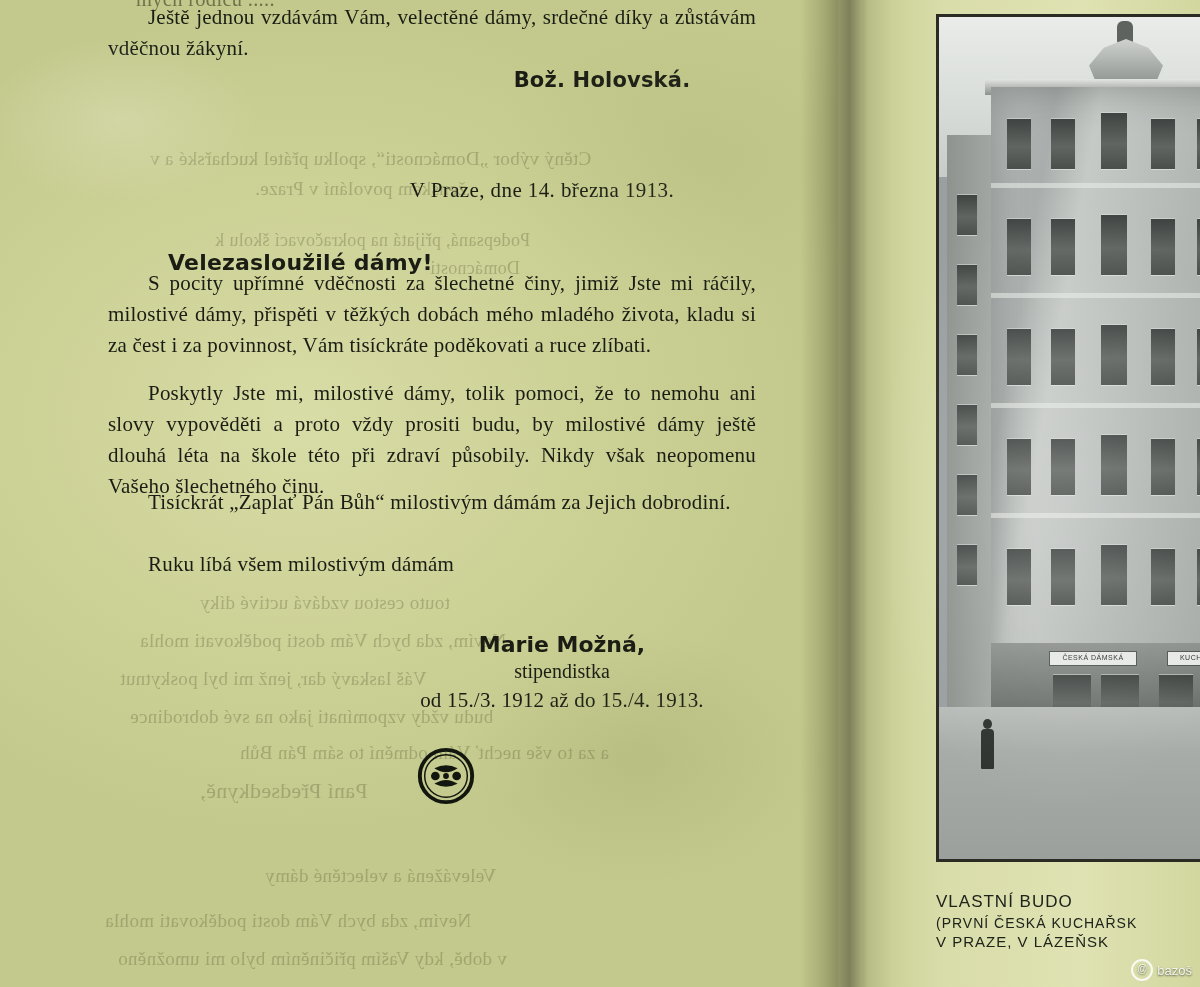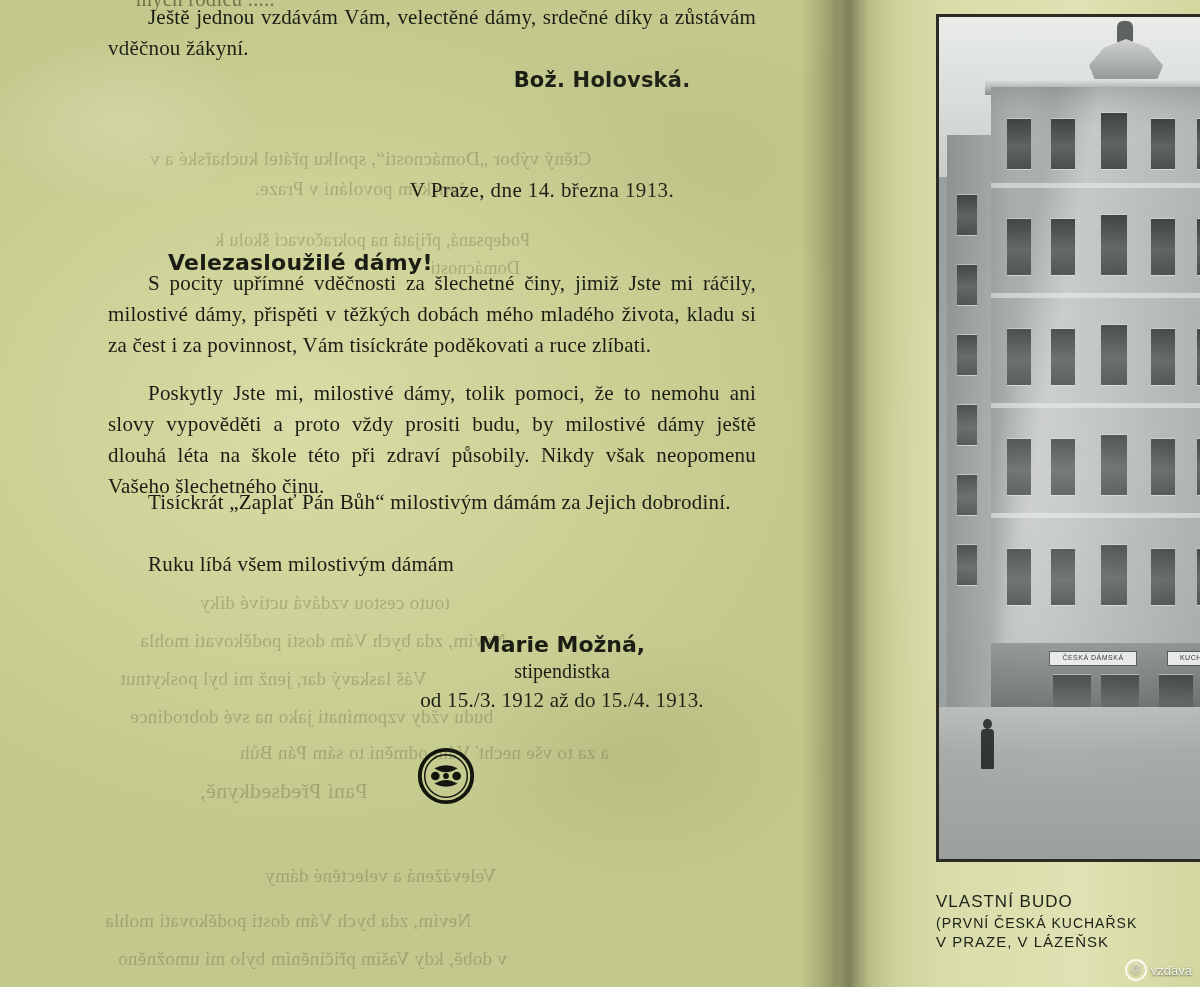--- a/index.html
+++ b/index.html
@@ -419,15 +419,15 @@
 
     <div class="caption">
       <div class="l1">VLASTNÍ BUDO</div>
       <div class="l2">(PRVNÍ ČESKÁ KUCHAŘSK</div>
       <div class="l3">V PRAZE, V LÁZEŇSK</div>
     </div>
   </div>
 
   <div class="watermark">
     <span class="wm-badge">@</span>
-    <span>vzdává</span>
+    <span>bazoš</span>
   </div>
 </div>
 
 </body></html>

